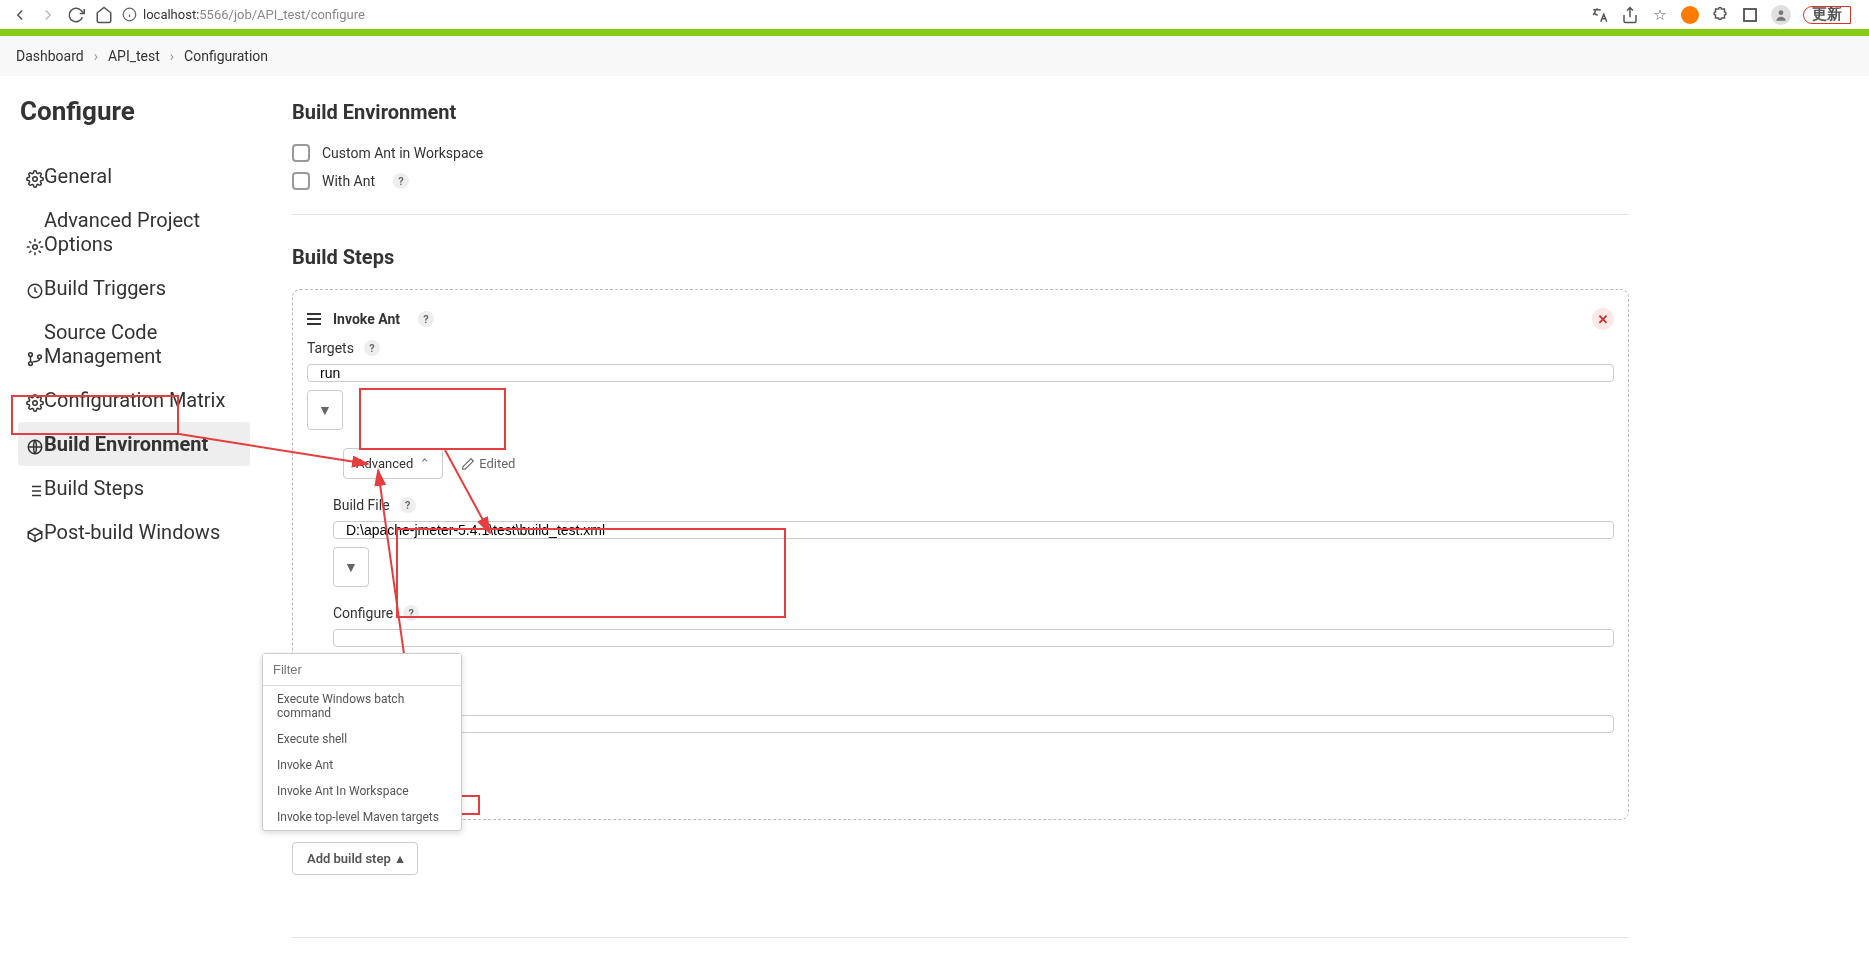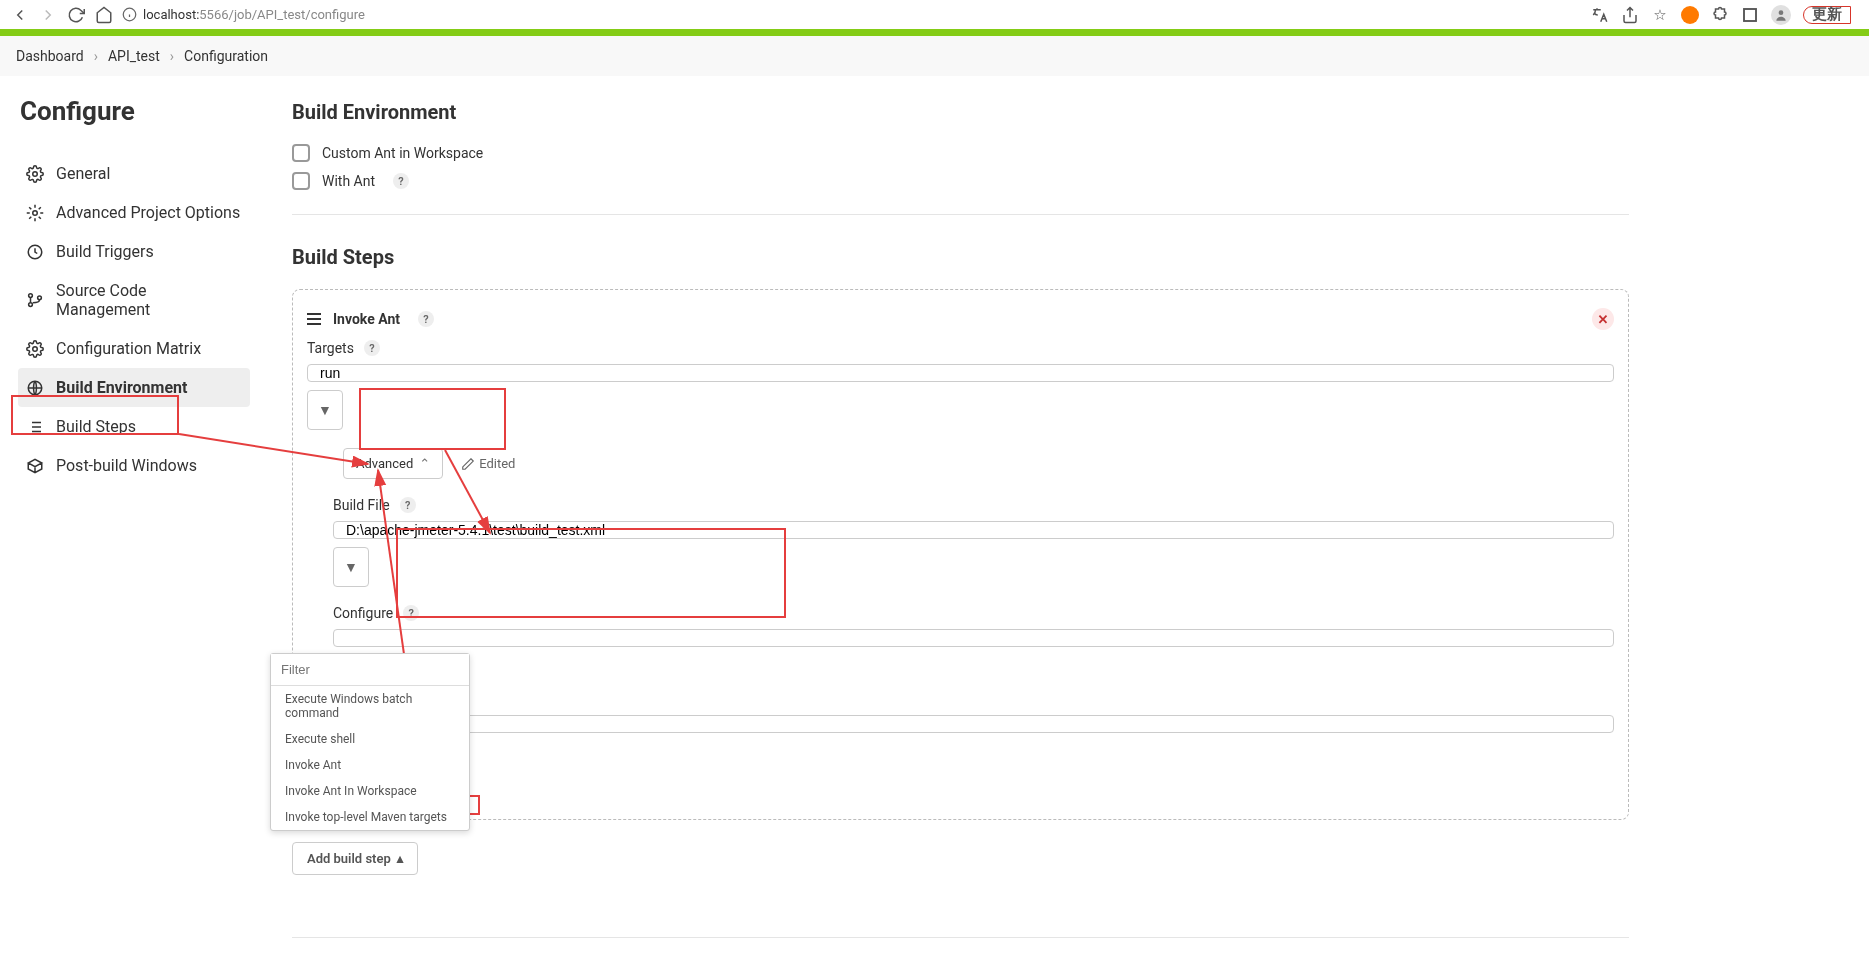--- a/index.html
+++ b/index.html
@@ -11,21 +11,21 @@
 .url-host { color: #333; }
 .url-path { color: #888; }
 .browser-icons { display: flex; gap: 12px; align-items: center; padding-right: 8px; }
 .browser-icons span { width: 18px; height: 18px; display: inline-flex; align-items: center; justify-content: center; color: #555; font-size: 15px; }
 .breadcrumb-bar { background: #f8f8f8; padding: 12px 16px; display: flex; align-items: center; gap: 10px; font-size: 14px; color: #333; }
 .breadcrumb-bar a { color: #333; text-decoration: none; cursor: pointer; }
 .breadcrumb-bar .sep { color: #999; }
 .main-wrap { display: flex; }
 .sidebar { width: 262px; padding: 20px 12px 20px 18px; }
 .sidebar h1 { font-size: 26px; font-weight: 700; margin-bottom: 28px; margin-left: 2px; }
-.sidebar-item { display: flex; align-items: center; gap: 12px; padding: 10px 8px; border-radius: 4px; cursor: pointer; color: #333; font-size: 16px; }
+.sidebar-item { display: flex; align-items: flex-end; padding: 10px 8px; border-radius: 4px; cursor: pointer; color: #333; font-size: 20px; }
 .sidebar-item.active { background: #eeeeee; font-weight: 700; }
 .sidebar-item .icon { width: 18px; height: 18px; display: inline-flex; align-items: center; justify-content: center; color: #333; }
 .content { flex: 1; padding: 24px 240px 40px 30px; }
 .section-title { font-size: 20px; font-weight: 700; margin-bottom: 20px; }
 .checkbox-row { display: flex; align-items: center; gap: 12px; margin-bottom: 10px; }
 .chk { width: 18px; height: 18px; border: 2px solid #999; border-radius: 4px; }
 .help-q { display: inline-flex; align-items: center; justify-content: center; width: 16px; height: 16px; border-radius: 50%; background: #eee; color: #666; font-size: 11px; font-weight: 600; margin-left: 6px; cursor: pointer; }
 hr.sep-line { border: none; border-top: 1px solid #e5e5e5; margin: 24px 0 30px; }
 .build-steps-box { border: 1.5px dashed #bbb; border-radius: 8px; padding: 14px 14px 20px; position: relative; }
 .step-header { display: flex; align-items: center; justify-content: space-between; padding: 4px 0 10px; }
@@ -285,21 +285,21 @@
         </div>
       </div>
     </div>
 
     <div class="add-step-btn" id="add-step-btn">
       <span>Add build step</span>
       <span>▴</span>
     </div>
 
     
-    <div class="dropdown-menu" style="left:8px; top:577px">
+    <div class="dropdown-menu" style="left:0; top:577px">
       <input class="filter" type="text" placeholder="Filter" style="">
       <div class="menu-item">Execute Windows batch command</div>
       <div class="menu-item">Execute shell</div>
       <div class="menu-item" id="menu-invoke-ant">Invoke Ant</div>
       <div class="menu-item">Invoke Ant In Workspace</div>
       <div class="menu-item">Invoke top-level Maven targets</div>
     </div>
 
     <hr class="sep-line" style="margin-top:62px">
 

